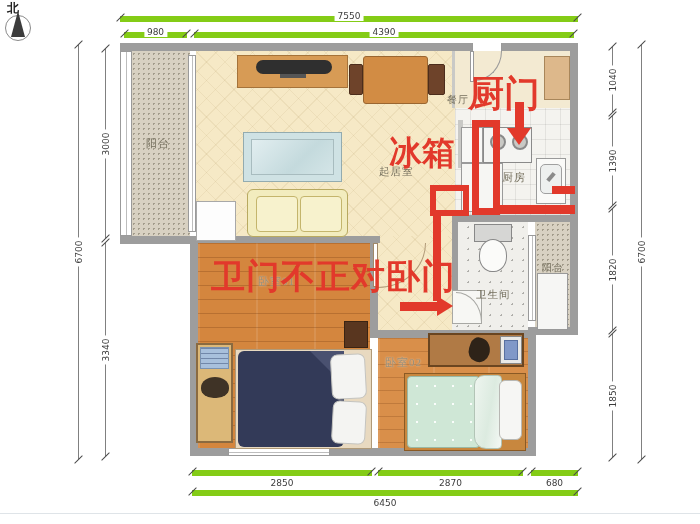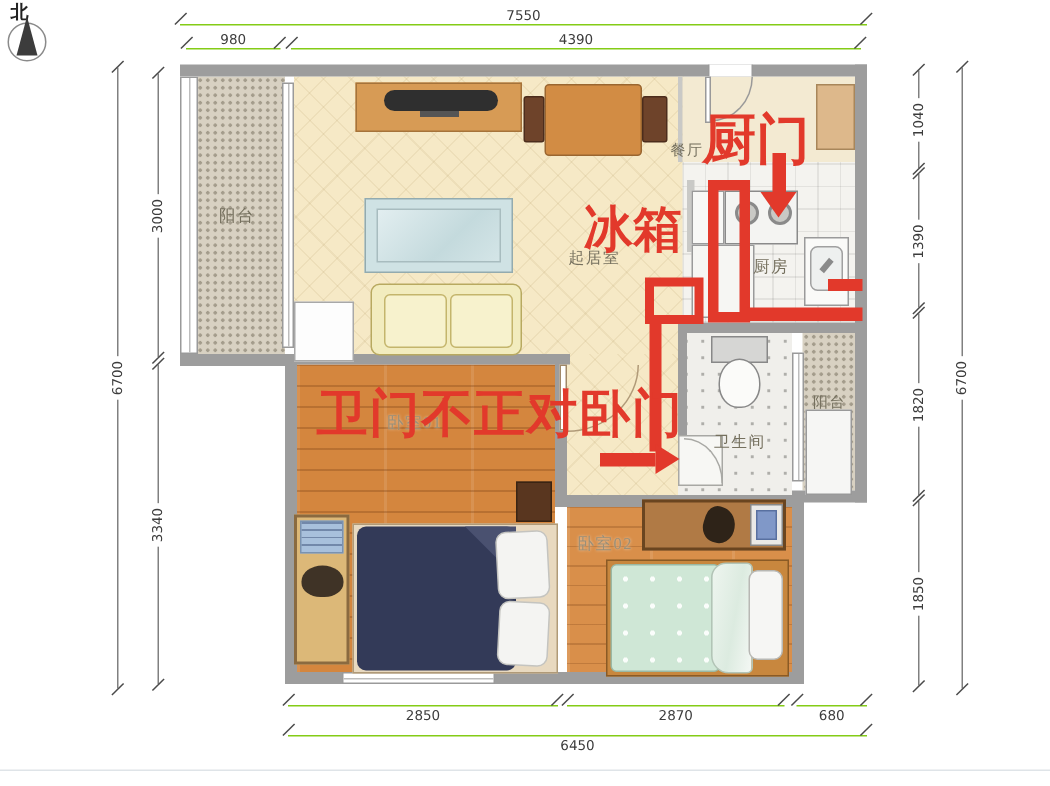--- a/index.html
+++ b/index.html
@@ -46,21 +46,21 @@
   .floor-wood2{
     background-color:#d98f4a;
     background-image:
       repeating-linear-gradient(180deg, rgba(110,55,15,.24) 0 1px, transparent 1px 13px),
       repeating-linear-gradient(90deg, rgba(255,255,255,.10) 0 2px, transparent 2px 55px);
   }
   
   .room-label{position:absolute;color:#75705e;font-size:11px;letter-spacing:1px;white-space:nowrap;font-family:Liberation Serif, serif;}
   .room-label.on-wood{color:#9a8f78;text-shadow:0 0 2px rgba(255,255,255,.6);}
   
-  .dim-h{position:absolute;height:0;border-top:1px solid #84cc16;}
+  .dim-h{position:absolute;height:0;border-top:6px solid #84cc16;}
   .dim-h::before,.dim-h::after{content:"";position:absolute;top:-5px;width:11px;height:1px;background:#4a4a4a;transform:rotate(-45deg);}
   .dim-h::before{left:-5px;}
   .dim-h::after{right:-5px;}
   .dim-h .dim-label{position:absolute;left:50%;top:-1px;transform:translate(-50%,-100%);background:#fff;padding:0 3px;font-size:9px;color:#3c3c3c;white-space:nowrap;}
   .dim-v{position:absolute;width:0;border-left:1px solid #808080;}
   .dim-v::before,.dim-v::after{content:"";position:absolute;left:-6px;width:11px;height:1px;background:#4a4a4a;transform:rotate(-45deg);}
   .dim-v::before{top:-1px;}
   .dim-v::after{bottom:-1px;}
   .dim-v .dim-label{position:absolute;top:50%;left:0;transform:translate(-50%,-50%) rotate(-90deg);background:#fff;padding:0 3px;font-size:9px;color:#3c3c3c;white-space:nowrap;}
   

